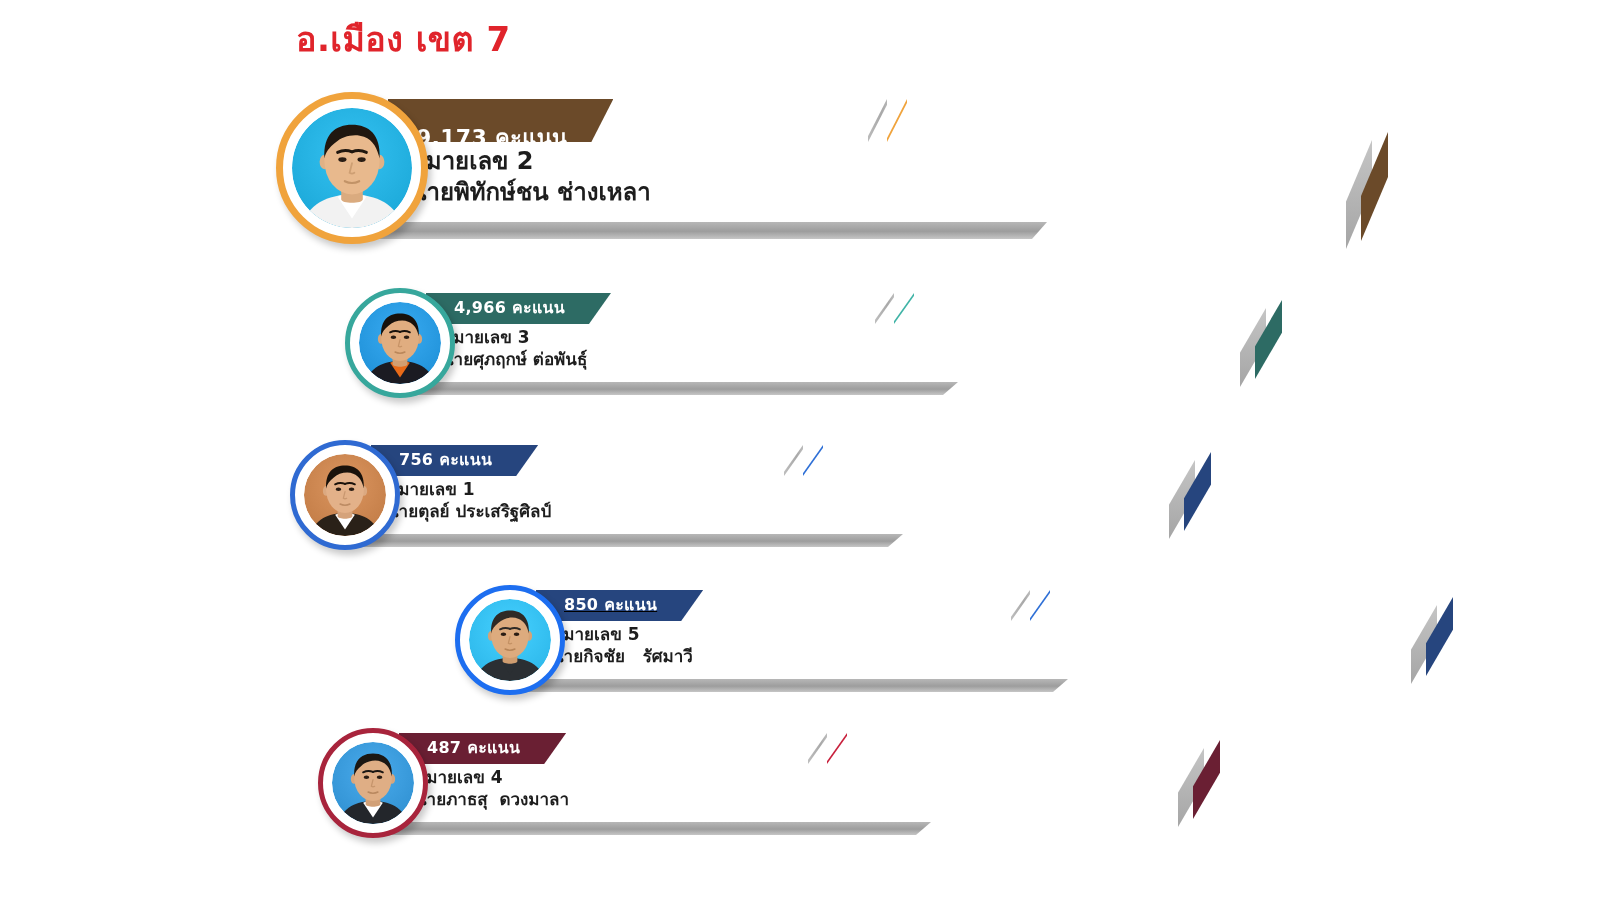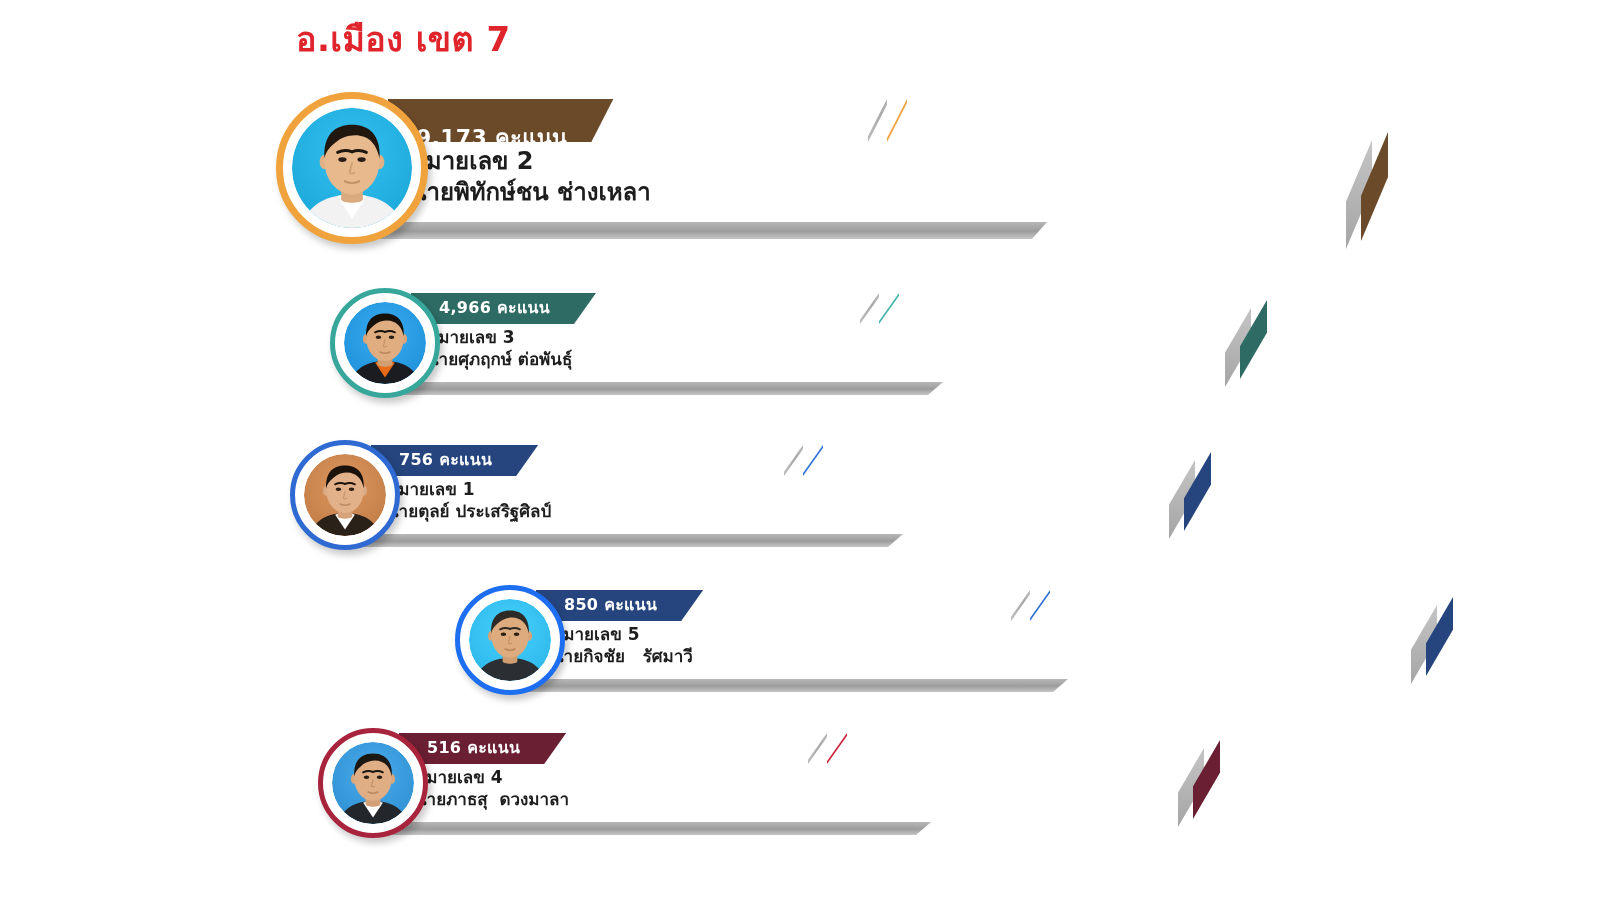--- a/index.html
+++ b/index.html
@@ -176,21 +176,21 @@
                 <path d="M50 36.5 q6 -2.5 12 0.5" stroke="#20170f" stroke-width="2.4" fill="none" stroke-linecap="round"></path>
                 <ellipse cx="42" cy="43" rx="3.4" ry="2" fill="#2a1d14"></ellipse>
                 <ellipse cx="58" cy="43" rx="3.4" ry="2" fill="#2a1d14"></ellipse>
                 <path d="M50 46 L48 54 q2 1.4 4 0" stroke="#ce9f73" stroke-width="1.5" fill="none" stroke-linecap="round"></path>
                 <path d="M44 61 q6 3 12 0" stroke="#c29367" stroke-width="1.8" fill="none" stroke-linecap="round"></path>
               </svg>
             </div>
           </div>
         </div>
       </div>
-      <div class="row" style="left: 330px; top: 288px; width: 820px;">
+      <div class="row" style="left: 345px; top: 288px; width: 820px;">
         <div class="panel" style="left: 79px; top: 33px; width: 560px; height: 64px;"></div>
         <div class="panel-shadow" style="left: 58px; top: 94px; width: 555px; height: 13px;"></div>
         <div class="banner" style="background: rgb(45, 107, 100); left: 81px; top: 5px; height: 31px;">
           <span class="banner-label" style="font-size: 16px;">4,966 คะแนน</span>
         </div>
         <div class="banner-gray" style="left: 530px; top: 5px; height: 31px;"></div>
         <div class="banner-accent" style="background: rgb(63, 179, 166); left: 549px; top: 5px; height: 31px;"></div>
         <div class="far-shadow" style="left: 895px; top: 20px; height: 79px;"></div>
         <div class="far-bar" style="background: rgb(45, 107, 100); left: 910px; top: 12px; height: 79px;"></div>
         <div class="names" style="left: 97px; top: 39px;"><span class="num" style="font-size: 17px;">หมายเลข 3</span><span class="who" style="font-size: 17px;">นายศุภฤกษ์ ต่อพันธุ์</span></div>
@@ -259,21 +259,21 @@
                 <path d="M50 46 L48 54 q2 1.4 4 0" stroke="#c9976f" stroke-width="1.5" fill="none" stroke-linecap="round"></path>
                 <path d="M44 61 q6 3 12 0" stroke="#bd8b63" stroke-width="1.8" fill="none" stroke-linecap="round"></path>
               </svg>
             </div>
           </div>
         </div>
       </div>
       <div class="row" style="left: 455px; top: 585px; width: 820px;">
         <div class="panel" style="left: 79px; top: 33px; width: 560px; height: 64px;"></div>
         <div class="panel-shadow" style="left: 58px; top: 94px; width: 555px; height: 13px;"></div>
-        <div class="banner" style="background: rgb(38, 69, 126); left: 81px; top: 5px; height: 31px;">
+        <div class="banner" style="background: rgb(38, 69, 126); left: 81px; top: 5px; height: 31px; text-decoration: underline;">
           <span class="banner-label" style="font-size: 16px;">850 คะแนน</span>
         </div>
         <div class="banner-gray" style="left: 556px; top: 5px; height: 31px;"></div>
         <div class="banner-accent" style="background: rgb(46, 111, 214); left: 575px; top: 5px; height: 31px;"></div>
         <div class="far-shadow" style="left: 956px; top: 20px; height: 79px;"></div>
         <div class="far-bar" style="background: rgb(38, 69, 126); left: 971px; top: 12px; height: 79px;"></div>
         <div class="names" style="left: 97px; top: 39px;"><span class="num" style="font-size: 17px;">หมายเลข 5</span><span class="who" style="font-size: 17px;">นายกิจชัย   รัศมาวี</span></div>
         <div class="portrait" style="width: 110px; height: 110px; border: 5px solid rgb(29, 110, 240);">
           <div class="inner">
             <div class="photo">
@@ -300,21 +300,21 @@
                 <path d="M44 61 q6 3 12 0" stroke="#b78558" stroke-width="1.8" fill="none" stroke-linecap="round"></path>
               </svg>
             </div>
           </div>
         </div>
       </div>
       <div class="row" style="left: 318px; top: 728px; width: 820px;">
         <div class="panel" style="left: 79px; top: 33px; width: 560px; height: 64px;"></div>
         <div class="panel-shadow" style="left: 58px; top: 94px; width: 555px; height: 13px;"></div>
         <div class="banner" style="background: rgb(106, 31, 51); left: 81px; top: 5px; height: 31px;">
-          <span class="banner-label" style="font-size: 16px;">516 คะแนน</span>
+          <span class="banner-label" style="font-size: 16px;">487 คะแนน</span>
         </div>
         <div class="banner-gray" style="left: 490px; top: 5px; height: 31px;"></div>
         <div class="banner-accent" style="background: rgb(200, 32, 60); left: 509px; top: 5px; height: 31px;"></div>
         <div class="far-shadow" style="left: 860px; top: 20px; height: 79px;"></div>
         <div class="far-bar" style="background: rgb(106, 31, 51); left: 875px; top: 12px; height: 79px;"></div>
         <div class="names" style="left: 97px; top: 39px;"><span class="num" style="font-size: 17px;">หมายเลข 4</span><span class="who" style="font-size: 17px;">นายภาธสุ  ดวงมาลา</span></div>
         <div class="portrait" style="width: 110px; height: 110px; border: 5px solid rgb(168, 36, 60);">
           <div class="inner">
             <div class="photo">
               <svg viewBox="0 0 100 100" preserveAspectRatio="xMidYMid slice" aria-hidden="true">

